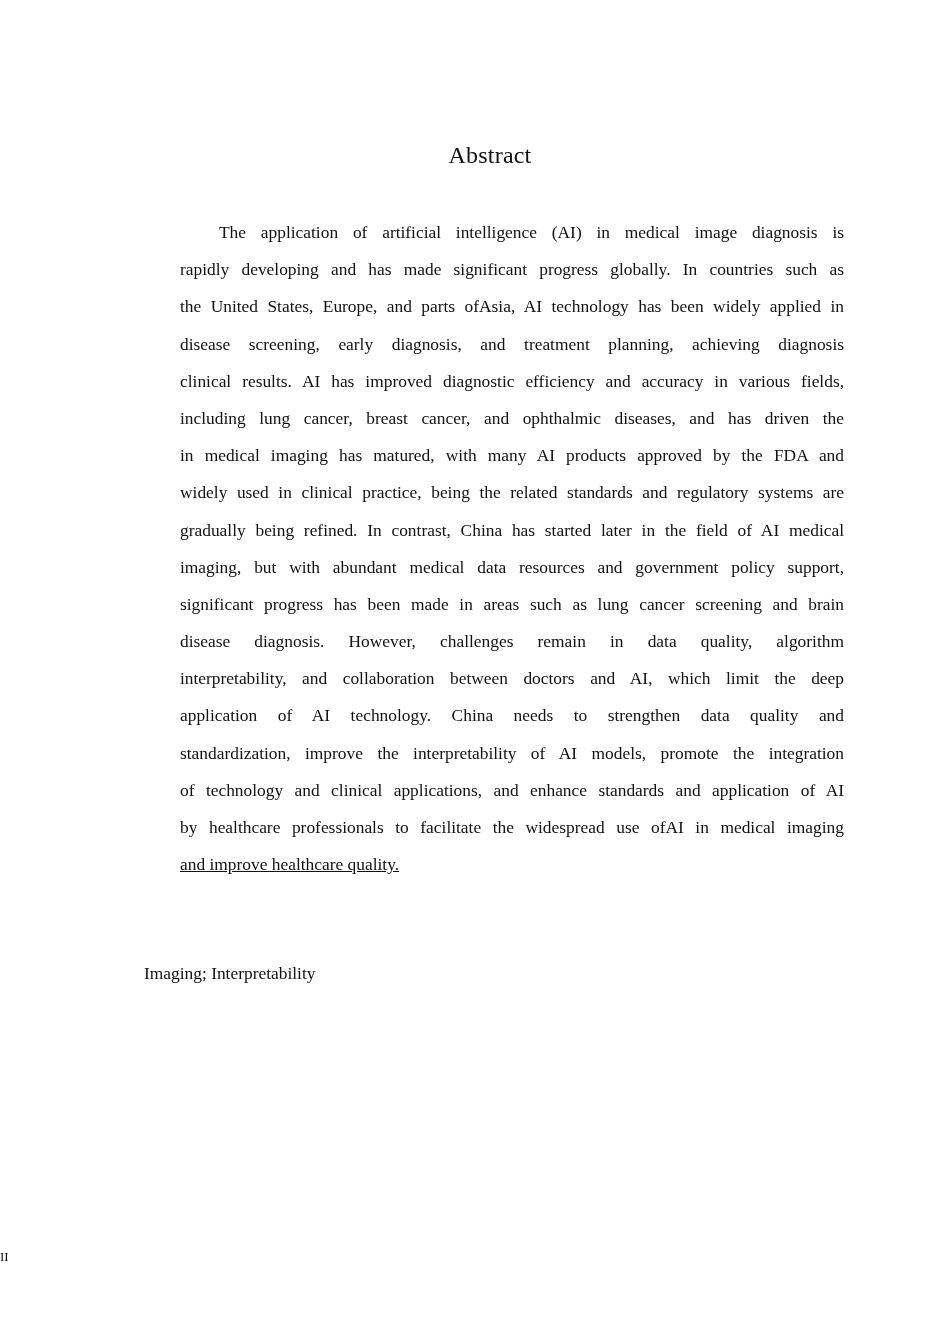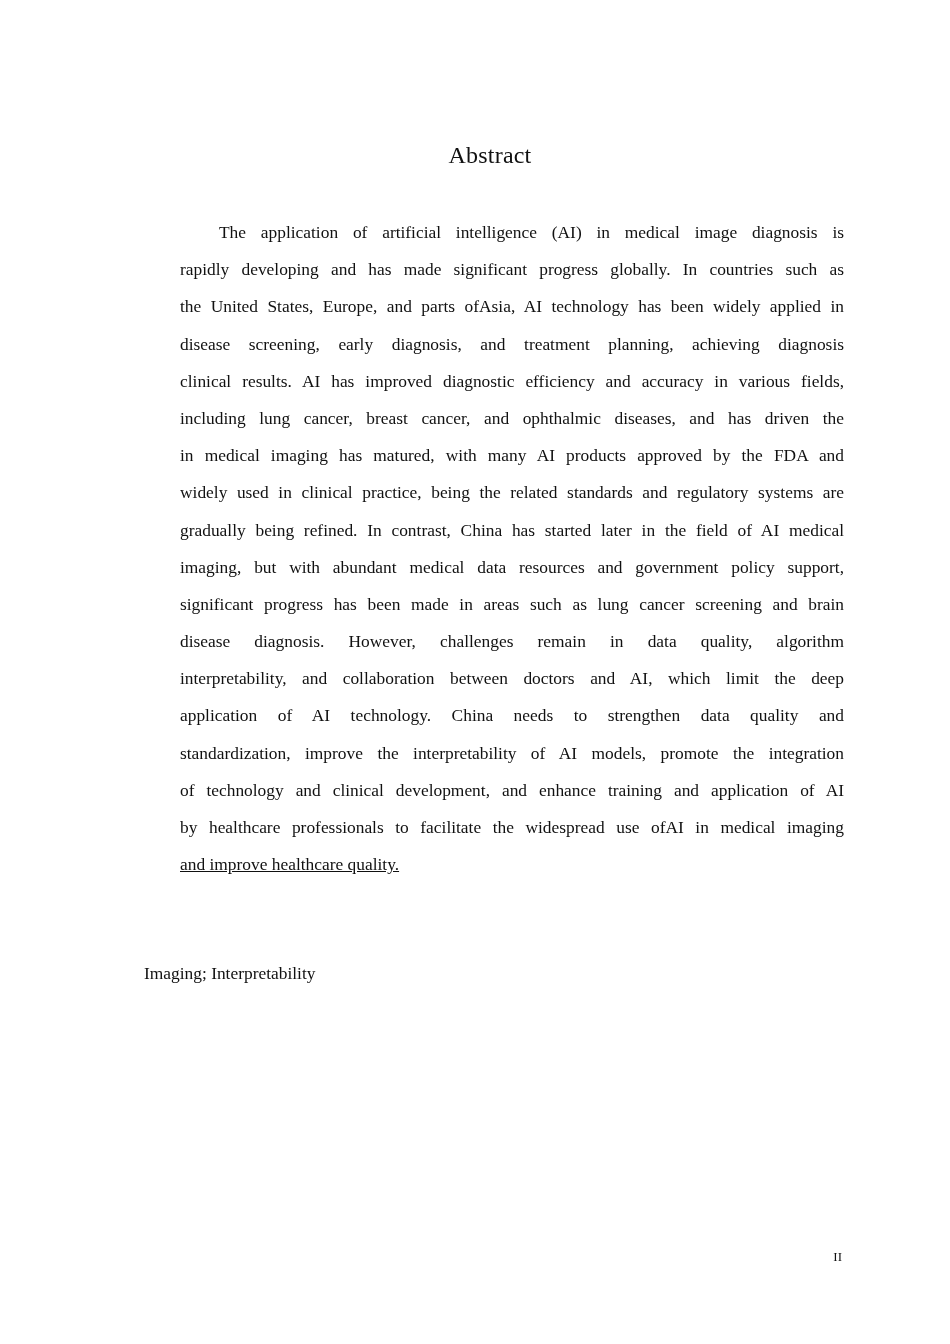--- a/index.html
+++ b/index.html
@@ -74,21 +74,21 @@
       text-align-last: left;
     }
     .kw-label {
       font-weight: bold;
     }
     .page-number {
       position: absolute;
       top: 1248px;
       left: 0;
       width: 842px;
-      text-align: right;
+      text-align: left;
       font-size: 13px;
       line-height: 18px;
     }
   </style>
 </head>
 <body>
 
 <div class="page">
 
   <h1 class="title" style="margin:15px;font-weight:normal;">Abstract</h1>
@@ -102,21 +102,21 @@
     <span class="line">including lung cancer, breast cancer, and ophthalmic diseases, and has driven the</span>
     <span class="line">in medical imaging has matured, with many AI products approved by the FDA and</span>
     <span class="line">widely used in clinical practice, being the related standards and regulatory systems are</span>
     <span class="line">gradually being refined. In contrast, China has started later in the field of AI medical</span>
     <span class="line">imaging, but with abundant medical data resources and government policy support,</span>
     <span class="line">significant progress has been made in areas such as lung cancer screening and brain</span>
     <span class="line">disease diagnosis. However, challenges remain in data quality, algorithm</span>
     <span class="line">interpretability, and collaboration between doctors and AI, which limit the deep</span>
     <span class="line">application of AI technology. China needs to strengthen data quality and</span>
     <span class="line">standardization, improve the interpretability of AI models, promote the integration</span>
-    <span class="line">of technology and clinical development, and enhance training and application of AI</span>
+    <span class="line">of technology and clinical applications, and enhance standards and application of AI</span>
     <span class="line">by healthcare professionals to facilitate the widespread use ofAI in medical imaging</span>
     <span class="line last">and improve healthcare quality.</span>
   </div>
 
   <div class="keywords">
     <span class="kw-line last">Imaging; Interpretability</span>
   </div>
 
   <div class="page-number">II</div>
 

